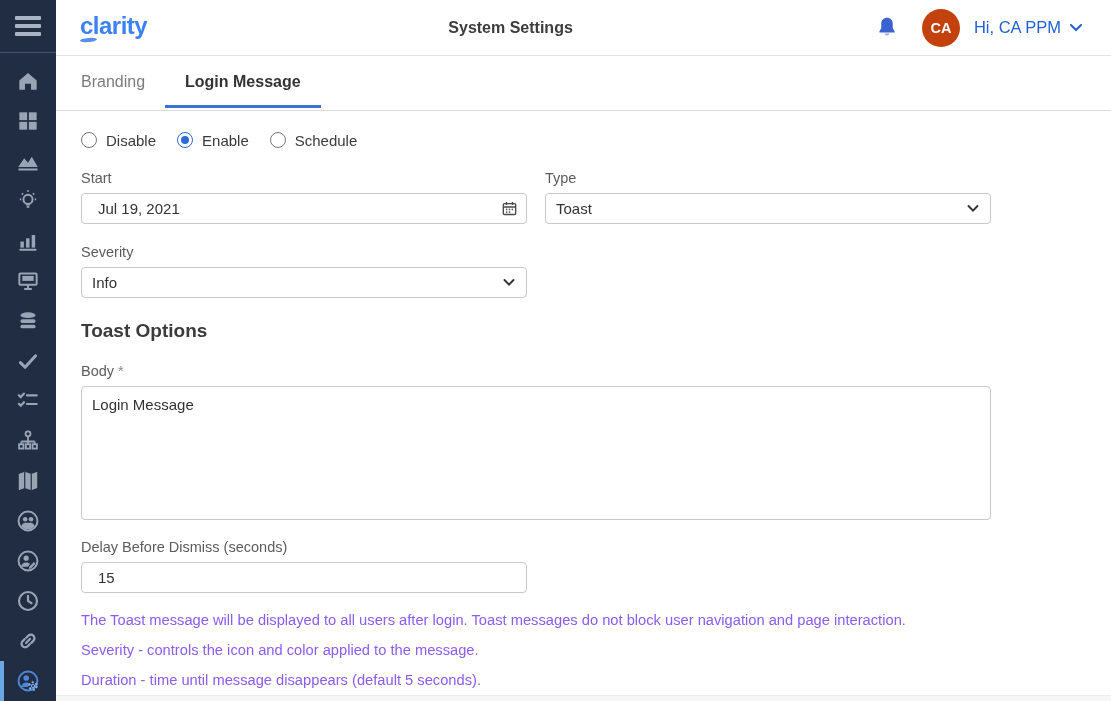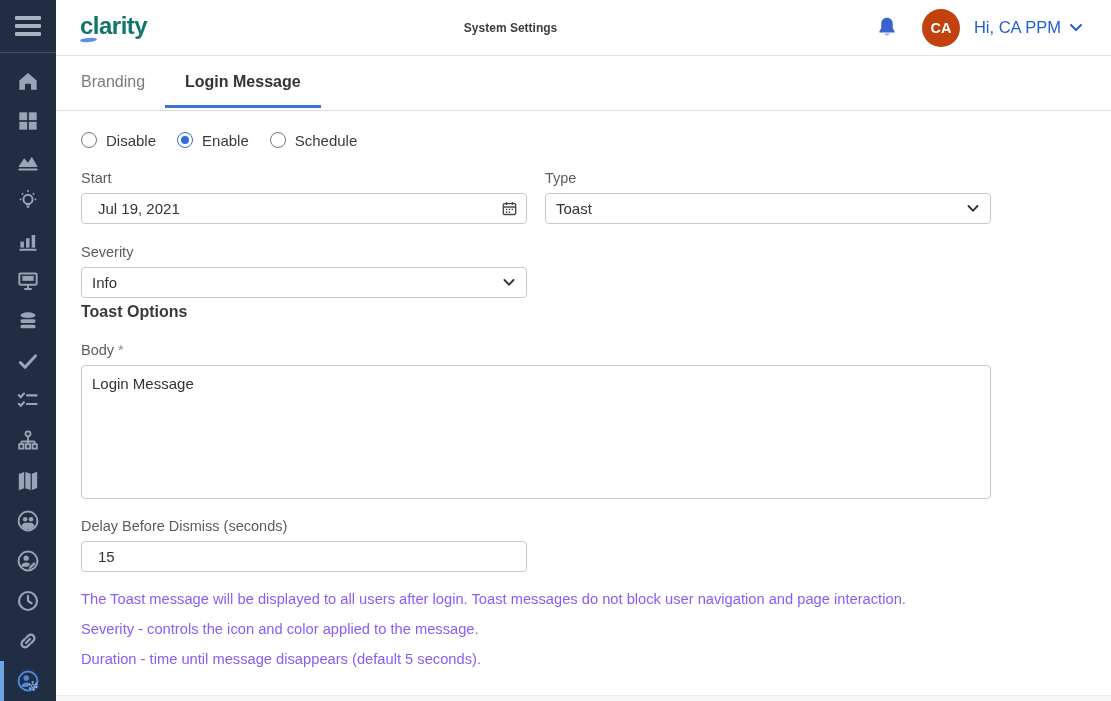--- a/index.html
+++ b/index.html
@@ -18,24 +18,24 @@
   .nav-item { height:40px; display:flex; align-items:center; justify-content:center;
     position:relative; cursor:pointer; }
   .nav-item svg { width:26px; height:26px; }
   .nav-item.active::before { content:""; position:absolute; left:0; top:0; bottom:0;
     width:4px; background:#6ca6e4; }
 
   
   .header { position:absolute; left:56px; top:0; right:0; height:56px; background:#fff;
     border-bottom:1px solid #e3e3e3; display:flex; align-items:center; }
   .logo { margin-left:24px; position:relative; font-size:24px; font-weight:bold;
-    color:#0f766e; letter-spacing:-0.5px; line-height:1; padding-bottom:4px; }
+    color:#3b82f6; letter-spacing:-0.5px; line-height:1; padding-bottom:4px; }
   .logo .swoosh { position:absolute; left:0px; bottom:0px; width:17px; height:4px;
     background:#5b8def; border-radius:50%; transform:rotate(-5deg); }
-  .header-title { flex:1; text-align:center; font-size:12px; font-weight:600; color:#3c3c3c; }
+  .header-title { flex:1; text-align:center; font-size:16px; font-weight:600; color:#3c3c3c; }
   .header-right { display:flex; align-items:center; margin-right:28px; gap:14px; }
   .bell { width:26px; height:28px; cursor:pointer; }
   .avatar { width:38px; height:38px; border-radius:50%; background:#c2410c; color:#fff;
     display:flex; align-items:center; justify-content:center; font-size:14.5px;
     font-weight:600; cursor:pointer; margin-left:8px; }
   .greeting { color:#2160d4; font-size:16.5px; cursor:pointer; display:flex;
     align-items:center; gap:8px; }
 
   
   .tabbar { position:absolute; left:56px; top:56px; right:0; height:55px; background:#fff;
@@ -63,21 +63,21 @@
   .input-wrap { position:relative; height:31px; }
   .text-input { width:100%; height:31px; border:1px solid #c9c9c9; border-radius:4px;
     font-family:"Liberation Sans", sans-serif; font-size:15px; color:#333;
     padding:0 30px 0 16px; background:#fff; outline:none; }
   .text-input.no-icon { padding-right:10px; }
   .cal-btn { position:absolute; right:9px; top:7px; width:17px; height:17px; cursor:pointer; }
   .select-box { height:31px; border:1px solid #c9c9c9; border-radius:4px; background:#fff;
     display:flex; align-items:center; justify-content:space-between; padding:0 10px;
     font-size:15px; color:#333; cursor:pointer; }
 
-  .section-heading { margin-top:5px; font-size:16px; font-weight:bold; color:#3a3a3a; }
+  .section-heading { margin-top:22px; font-size:19px; font-weight:bold; color:#3a3a3a; }
   .body-block { margin-top:21px; }
   .body-textarea { width:910px; height:134px; border:1px solid #c9c9c9; border-radius:4px;
     font-family:"Liberation Sans", sans-serif; font-size:15px; color:#333;
     padding:9px 10px; resize:none; outline:none; display:block; }
   .delay-block { margin-top:19px; }
   .delay-block .input-wrap { width:446px; }
   .help { margin-top:20px; }
   .help p { font-size:14.7px; color:#8b5cf6; margin-bottom:15px; line-height:15px; }
   .bottom-strip { position:absolute; left:56px; right:0; bottom:0; height:6px;
     background:#f6f6f6; border-top:1px solid #ececec; }

